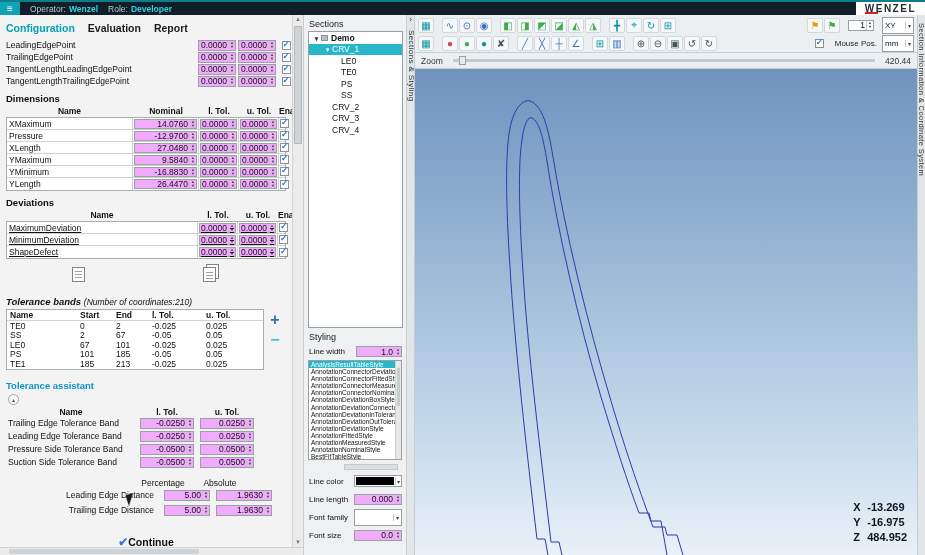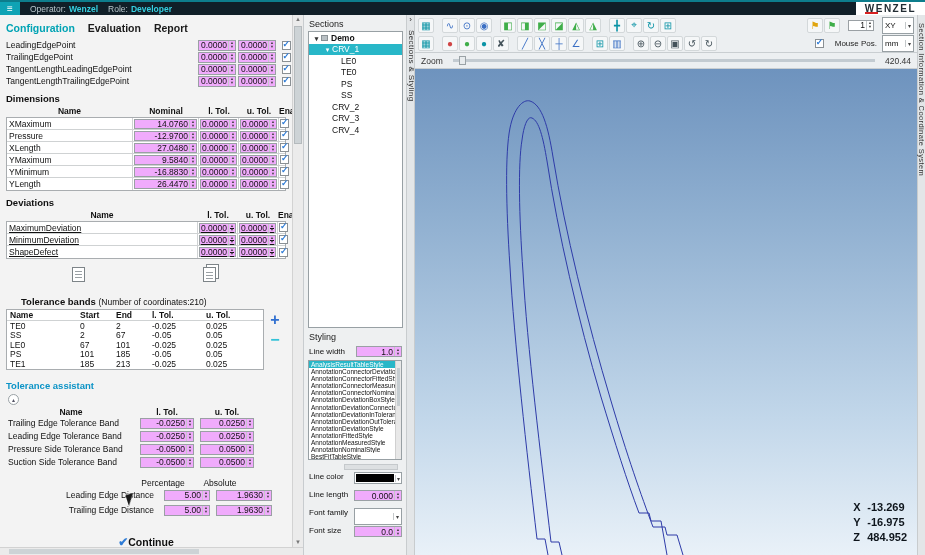--- a/index.html
+++ b/index.html
@@ -40,21 +40,21 @@
   .cell .spn{flex:1;height:10px;}
   .devhead{display:grid;grid-template-columns:192px 40px 40px auto;font-weight:bold;font-size:8.5px;text-align:center;padding-left:6px;white-space:nowrap;}
   .devrow{display:grid;grid-template-columns:191px 40px 40px auto;align-items:center;height:12px;border-bottom:1px solid #cfd2d3;text-decoration:underline;}
   .devrow:last-child{border-bottom:none;}
   .devrow .nm{padding-left:2px;border-right:1px solid #cfd2d3;height:100%;display:flex;align-items:center;font-size:8.5px;}
   .icrow{display:flex;align-items:center;gap:118px;padding:8px 0 4px 72px;}
   .lp-ic{width:13px;height:15px;background:#fff;border:1px solid #7d8488;position:relative;}
   .lp-ic.doc::before{content:"";position:absolute;left:2px;top:3px;right:2px;height:1px;background:#9aa0a4;box-shadow:0 3px 0 #9aa0a4,0 6px 0 #9aa0a4;}
   .lp-ic.copy{box-shadow:3px -3px 0 -1px #fff,3px -3px 0 0 #7d8488;}
   .lp-ic.copy::before{content:"";position:absolute;left:2px;top:4px;right:2px;height:1px;background:#9aa0a4;box-shadow:0 3px 0 #9aa0a4,0 6px 0 #9aa0a4;}
-  .tbtitle{font-weight:bold;font-size:9.5px;padding:10px 0 2px 21px;}
+  .tbtitle{font-weight:bold;font-size:9.5px;padding:10px 0 2px 6px;font-style:italic;}
   .tbtitle .sub{font-weight:normal;font-size:8.5px;}
   .tbblock{position:relative;}
   .tbwrap{margin-left:6px;width:258px;border:1px solid #a9adb0;background:#fff;}
   .tbh{display:grid;grid-template-columns:70px 36px 36px 54px 56px;font-weight:bold;font-size:8.5px;height:11px;align-items:center;border-bottom:1px solid #cfd2d3;}
   .tbr{display:grid;grid-template-columns:70px 36px 36px 54px 56px;font-size:8.5px;height:9.5px;align-items:center;}
   .tbr span,.tbh span{padding-left:3px;white-space:nowrap;overflow:hidden;}
   .addbtn,.rembtn{position:absolute;right:10px;width:14px;height:14px;display:flex;align-items:center;justify-content:center;font-weight:bold;font-size:16px;}
   .addbtn{top:4px;color:#2f6fd0;}
   .addbtn::before{content:"+";}
   .rembtn{top:24px;color:#33c2d8;}
@@ -96,21 +96,21 @@
   .titem.sel{background:#28b7c8;color:#fff;}
   .lwrow{display:flex;align-items:center;padding:2px 4px 1px 5px;}
   .lwrow .lbl{flex:1;font-size:8px;}
   .lwrow .spn{width:46px;}
   .stylelist{margin:2px 4px 0 4px;height:100px;background:#fff;border:1px solid #98a0a4;overflow:hidden;position:relative;}
   .sitem{height:7.1px;line-height:7.1px;font-size:6.5px;white-space:nowrap;overflow:hidden;padding-left:2px;width:88px;}
   .sitem.sel{background:#28b7c8;color:#fff;}
   .lsb{position:absolute;right:0;top:0;bottom:0;width:6px;background:#e8e8e8;border-left:1px solid #d0d0d0;}
   .lsb i{position:absolute;top:7px;left:1px;right:1px;height:38px;background:#c6cdd1;}
   .handle{height:6px;margin:4px 8px 2px 40px;background:#dde0e2;border:1px solid #c5c9cc;}
-  .frow{display:flex;padding:0 4px 0 5px;height:18px;}
+  .frow{display:flex;align-items:center;padding:0 4px 0 5px;height:18px;}
   .frow .lbl{flex:1;font-size:8px;}
   .swatch{width:48px;height:12px;border:1px solid #98a0a4;background:#fff;display:flex;align-items:center;}
   .swatch i{flex:1;height:8px;margin:0 1px;background:#000;}
   .swatch::after{content:"▾";font-size:6px;color:#444;padding:0 1px;border-left:1px solid #c4c8ca;}
   .frow .spn{width:48px;}
   .dd{height:17px;border:1px solid #98a0a4;background:#fff;display:flex;align-items:center;font-size:8px;padding-left:2px;}
   .dd .v{flex:1;font-style:normal;}
   .dd::after{content:"▾";font-size:6px;color:#444;padding:0 2px;border-left:1px solid #c4c8ca;}
   .frow .dd{width:48px;}
 

